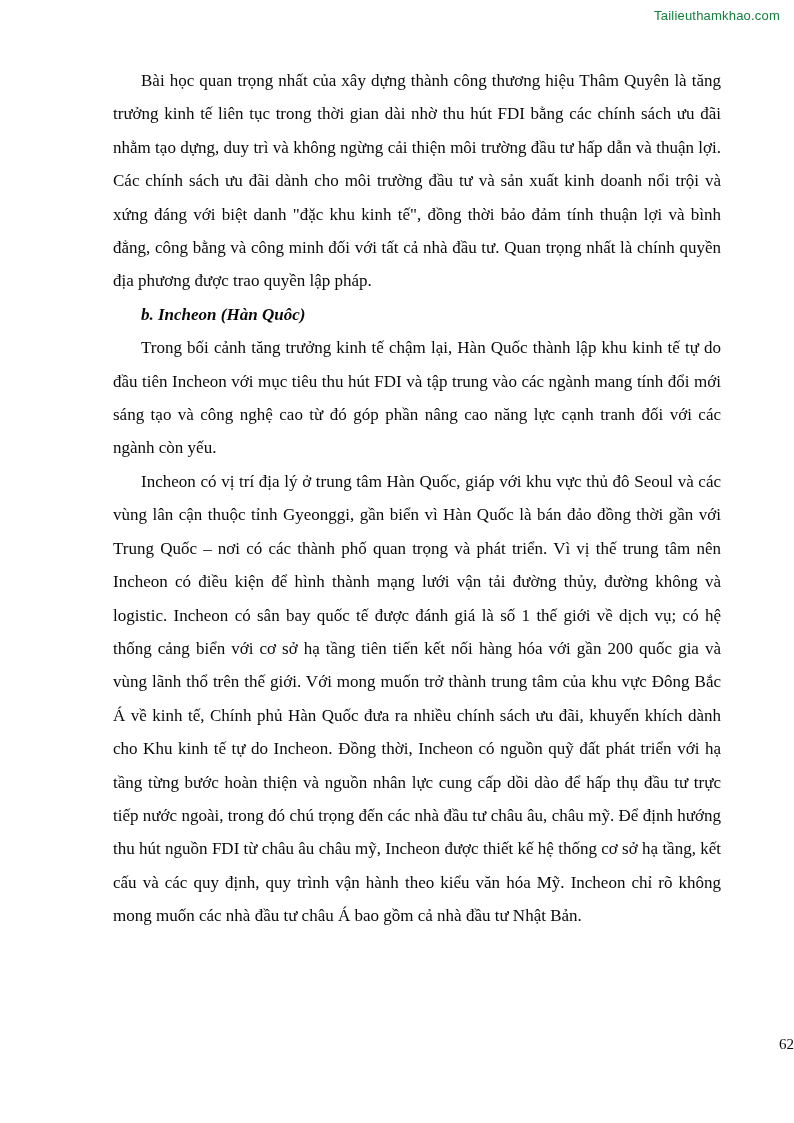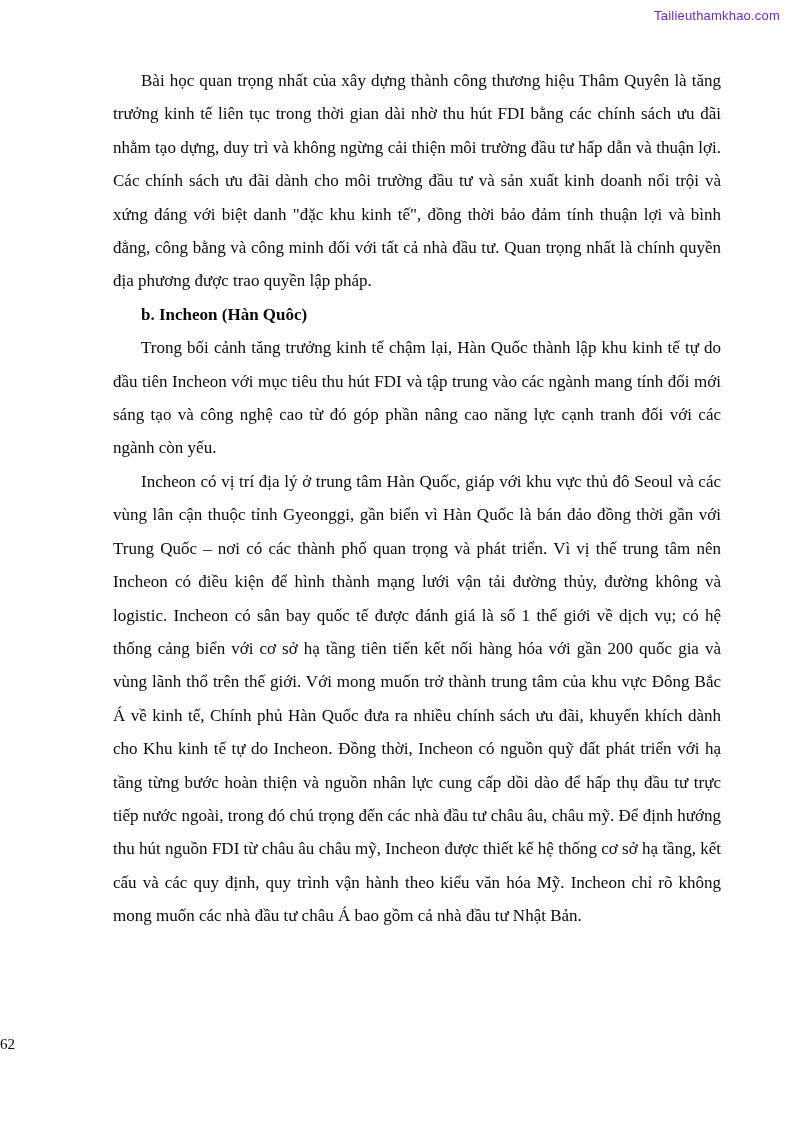--- a/index.html
+++ b/index.html
@@ -15,21 +15,21 @@
     overflow: hidden;
     font-family: "Liberation Serif", serif;
     color: #0a0a0a;
   }
   .watermark {
     position: absolute;
     top: 8px;
     right: 14px;
     font-family: "Liberation Sans", sans-serif;
     font-size: 13px;
-    color: #6d28d9;
+    color: #15803d;
     letter-spacing: 0.2px;
     text-align: right;
   }
   .content {
     position: absolute;
     left: 113px;
     top: 64px;
     width: 608px;
     font-size: 17px;
     line-height: 33.4px;
@@ -37,28 +37,29 @@
   }
   .content p {
     margin: 0;
     text-indent: 28px;
   }
   .content p.no-indent {
     text-indent: 0;
   }
   .content p.heading {
     font-weight: bold;
+    font-style: italic;
     text-align: left;
   }
   .page-number {
     position: absolute;
     left: 0;
     right: 0;
     top: 1036px;
-    text-align: left;
+    text-align: right;
     font-size: 15px;
     color: #0a0a0a;
   }
 </style>
 </head>
 <body>
 
 <div class="page">
 
   <div class="watermark">Tailieuthamkhao.com</div>

